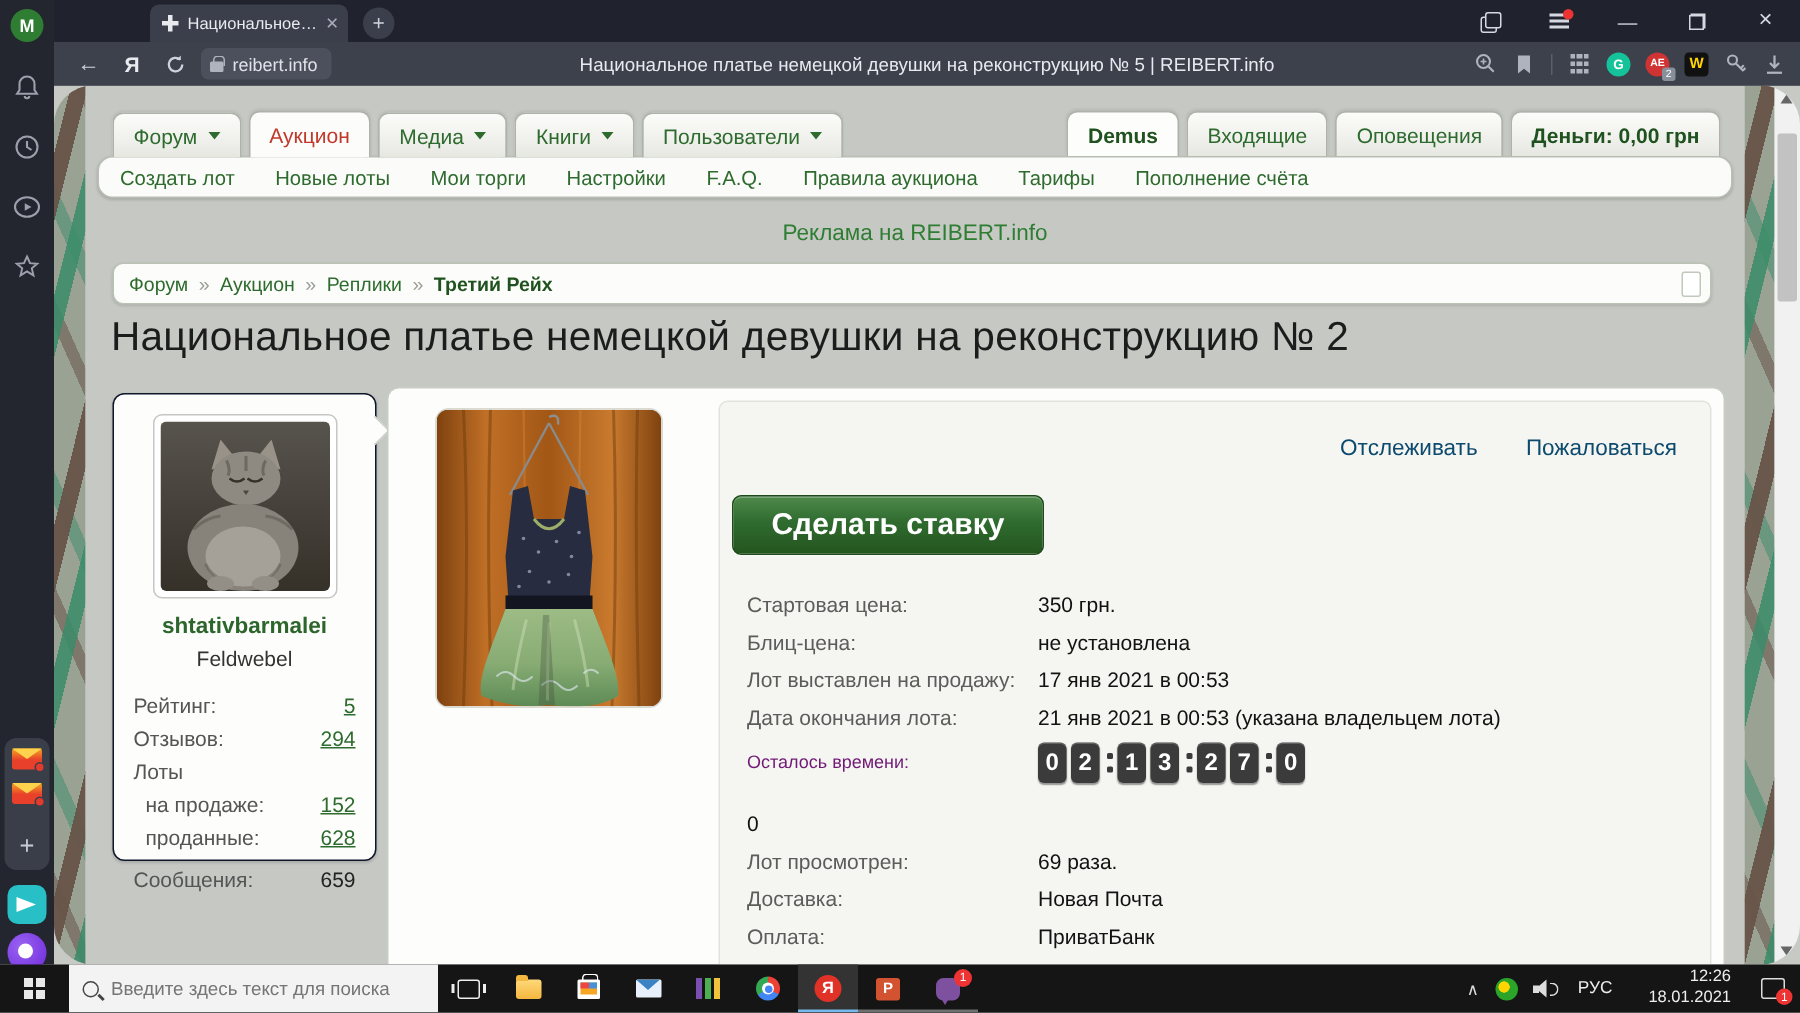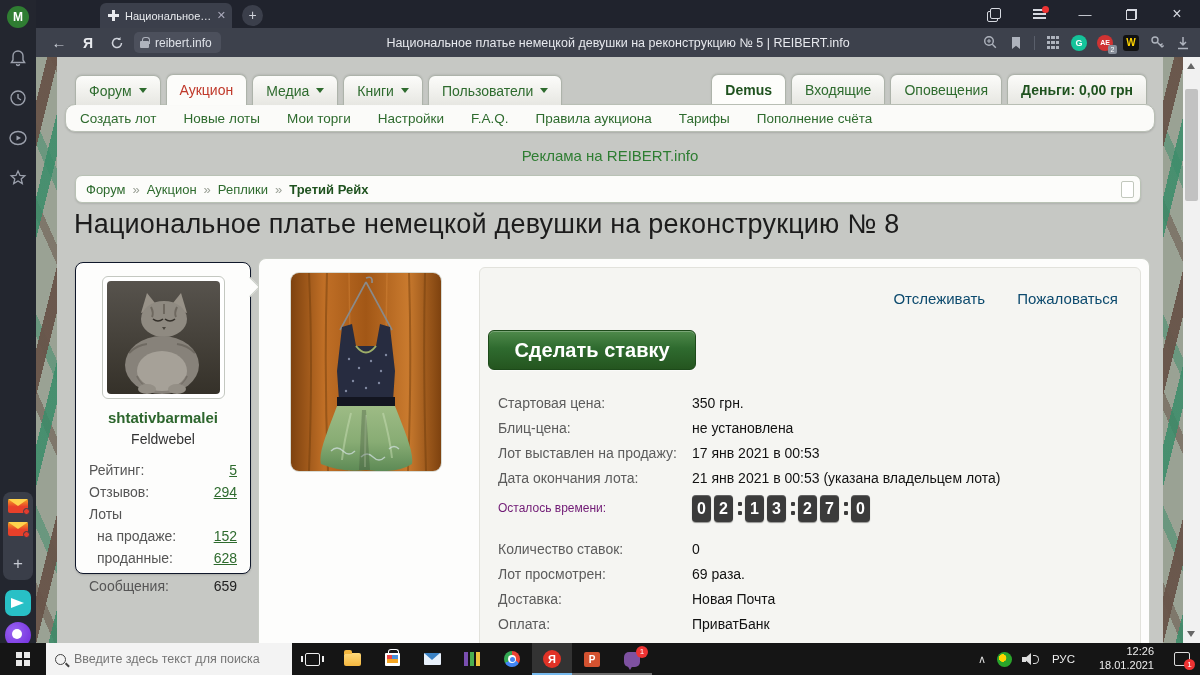--- a/index.html
+++ b/index.html
@@ -75,21 +75,21 @@
   .circ.g { background:#15c39a; }
   .circ.ae { background:#d03333; font-size:7px; }
   .badge2 { position:absolute; right:1px; bottom:3px; width:9px; height:9px; border-radius:2px; background:#888f9b;
     color:#fff; font-size:7px; line-height:9px; text-align:center; }
   .wext { width:16px; height:16px; border-radius:3px; background:#111; color:#ffd400; font-size:10px; font-weight:bold;
     display:flex; align-items:center; justify-content:center; }
   .grid9 { width:13px; height:13px; display:grid; grid-template-columns:repeat(3,1fr); gap:1.5px; }
   .grid9 i { background:#aeb3bd; }
 
   
-  .pagearea { position:absolute; left:36px; top:57px; width:1164px; height:586px; background:#c7c9c5; overflow:hidden; }
+  .pagearea { position:absolute; left:36px; top:57px; width:1164px; height:586px; background:#c7c9c5; overflow:hidden;border-radius:26px; }
   .camo { position:absolute; top:0; height:586px; background-color:#9aa294;
     background-image:
       repeating-linear-gradient(104deg, rgba(0,0,0,0) 0 11px, rgba(104,84,73,.95) 11px 22px, rgba(0,0,0,0) 22px 34px, rgba(58,140,105,.85) 34px 44px, rgba(0,0,0,0) 44px 60px),
       repeating-linear-gradient(66deg, rgba(0,0,0,0) 0 17px, rgba(104,84,73,.55) 17px 25px, rgba(0,0,0,0) 25px 47px, rgba(58,140,105,.5) 47px 56px, rgba(0,0,0,0) 56px 78px); }
   .camo.l { left:0; width:21px; }
   .camo.r { left:1127px; width:20px; }
   .pscroll { position:absolute; left:1147px; top:0; width:17px; height:586px; background:#f1f1f1; }
   .pscroll .thumb { position:absolute; left:2px; top:32px; width:13px; height:112px; background:#c2c2c2; border-radius:2px; }
   .arr { position:absolute; left:4px; width:0; height:0; border-left:4.5px solid transparent; border-right:4.5px solid transparent; }
   .arr.up { top:6px; border-bottom:6px solid #666; }
@@ -424,21 +424,21 @@
         <a>Форум</a>
         <span class="sep2">»</span>
         <a>Аукцион</a>
         <span class="sep2">»</span>
         <a>Реплики</a>
         <span class="sep2">»</span>
         <a class="last">Третий Рейх</a>
         <span class="crumb-ico"></span>
       </div>
 
-      <h1 class="ptitle">Национальное платье немецкой девушки на реконструкцию № 8</h1>
+      <h1 class="ptitle">Национальное платье немецкой девушки на реконструкцию № 2</h1>
 
       <div class="seller">
         <span class="tail"></span>
         <div class="avbox">
           <svg viewBox="0 0 113 113">
             <defs>
                 <linearGradient id="avbg" x1="0" y1="0" x2="0" y2="1">
               <stop offset="0" stop-color="#57534d"></stop>
                   <stop offset="1" stop-color="#353129"></stop>
                 </linearGradient>
@@ -570,21 +570,20 @@
                 <span class="colon"></span>
                 <span class="tile">2</span>
                 <span class="tile">7</span>
                 <span class="colon"></span>
                 <span class="tile">0</span>
               </span>
             </div>
 
             <div class="drows2">
               <div class="drow">
-                  <span class="lb">Количество ставок:</span>
                   <span class="vl">0</span>
                 </div>
               <div class="drow">
                   <span class="lb">Лот просмотрен:</span>
                   <span class="vl">69 раза.</span>
                 </div>
               <div class="drow">
                   <span class="lb">Доставка:</span>
                   <span class="vl">Новая Почта</span>
                 </div>

